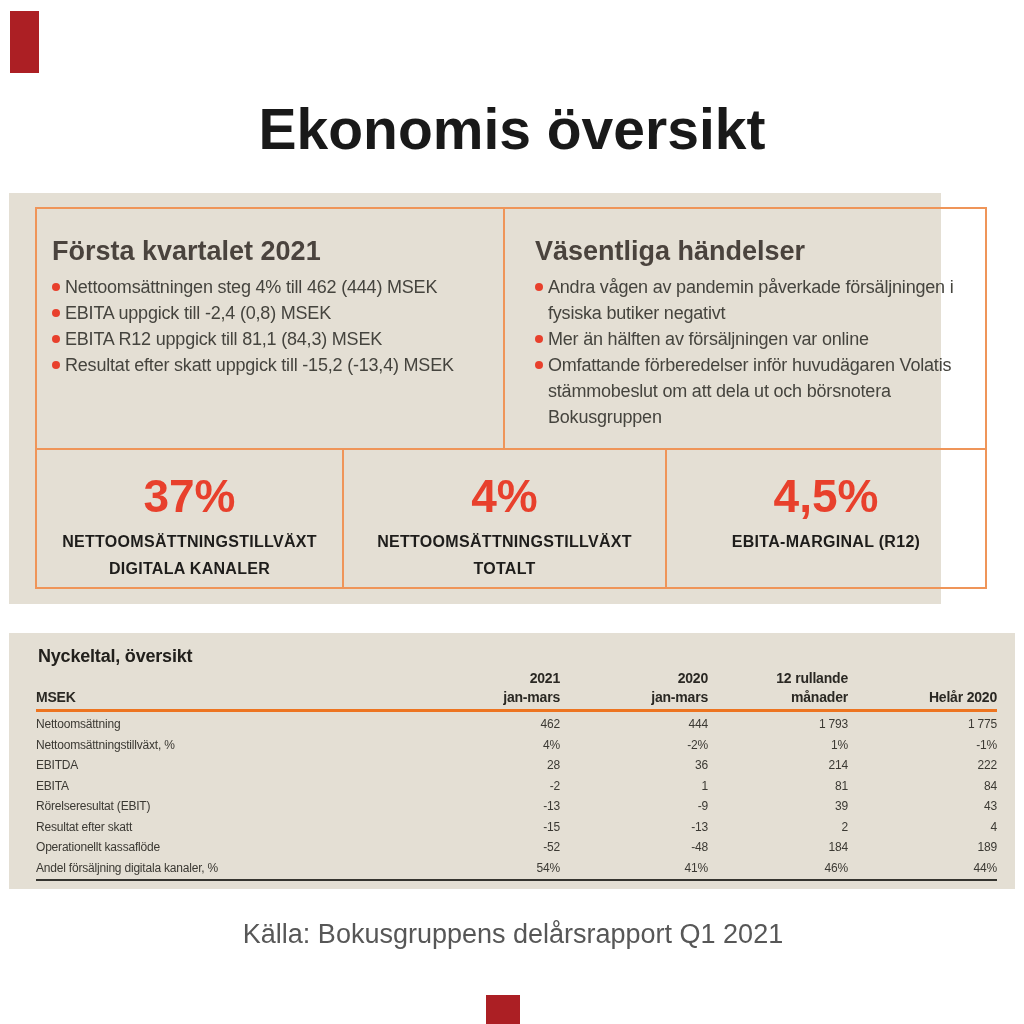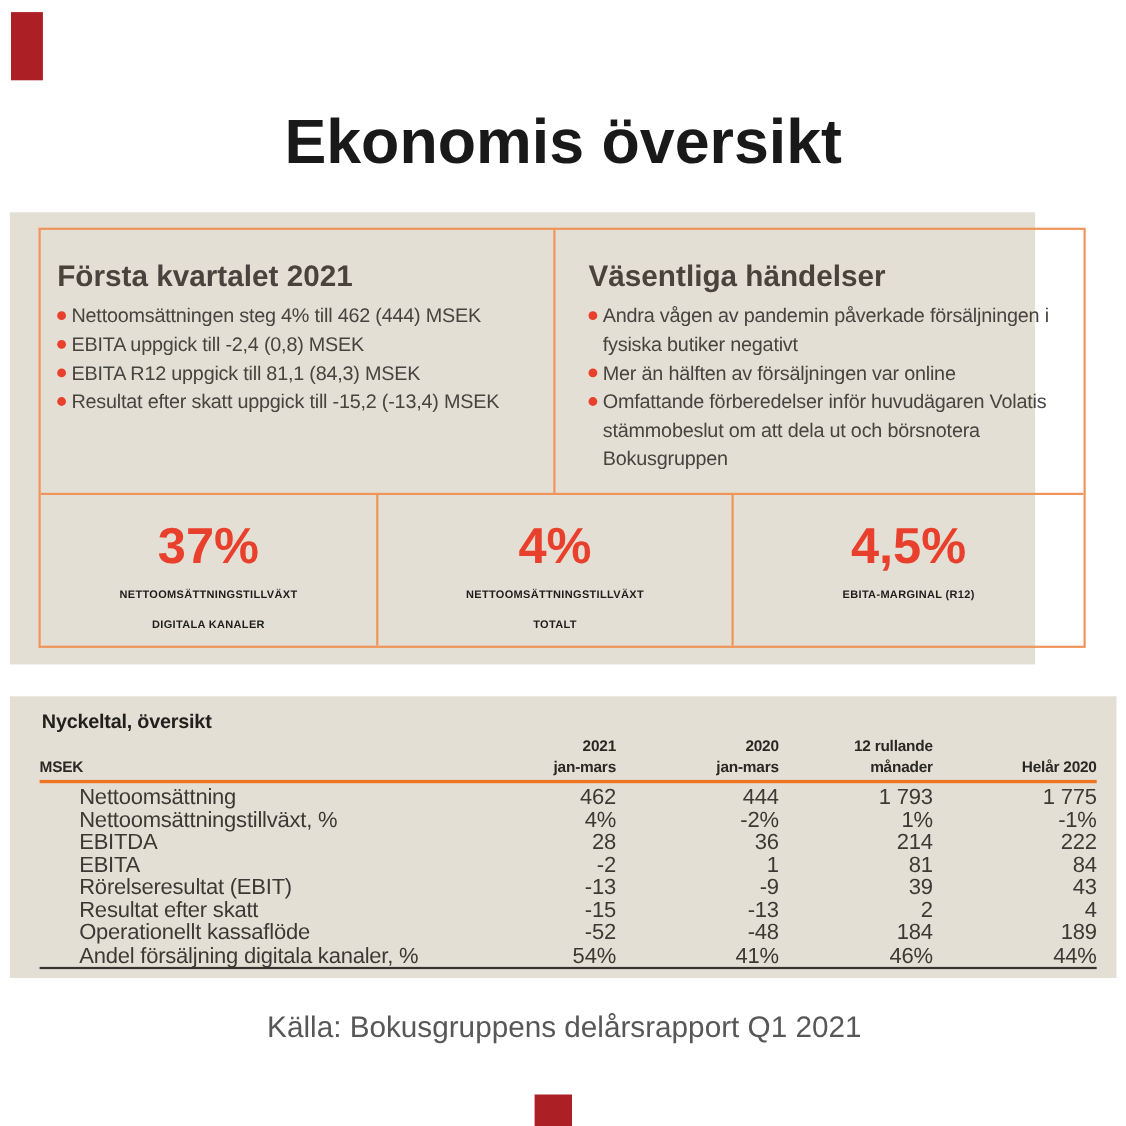--- a/index.html
+++ b/index.html
@@ -44,35 +44,35 @@
   ul.bullets .dot{position:absolute;left:0;top:9px;width:8px;height:8px;border-radius:50%;
     background:var(--accent-red);}
 
   .kpi-row{display:flex;flex:1;border-top:2px solid var(--border-orange);}
   .kpi-cell{display:flex;flex-direction:column;align-items:center;padding-top:22px;}
   .kpi-cell.k0{width:305px;}
   .kpi-cell.k1{width:323px;border-left:2px solid var(--border-orange);}
   .kpi-cell.k2{flex:1;border-left:2px solid var(--border-orange);}
   .kpi-value{font-size:46px;line-height:48px;font-weight:bold;color:var(--accent-red);}
   .kpi-label{margin-top:8px;text-align:center;}
-  .kpi-label div{font-size:10px;line-height:27px;font-weight:bold;color:var(--kpi-ink);letter-spacing:0.3px;}
+  .kpi-label div{font-size:16px;line-height:27px;font-weight:bold;color:var(--kpi-ink);letter-spacing:0.3px;}
 
   
   .panel-table{left:9px;top:633px;width:1006px;height:256px;}
   .tbl-title{position:absolute;left:29px;top:12px;margin:0;font-size:18px;line-height:22px;
     font-weight:bold;color:#22201C;letter-spacing:-0.2px;}
   .tbl{position:absolute;left:27px;top:36px;width:961px;}
   .tgrid{display:grid;grid-template-columns:330px 194px 148px 140px 149px;}
   .thead{align-items:end;}
   .th{display:flex;flex-direction:column;justify-content:flex-end;align-items:flex-end;}
   .th.first{align-items:flex-start;}
   .th div{font-size:14px;line-height:19px;font-weight:bold;color:var(--table-bold-ink);letter-spacing:-0.2px;}
   .orange-rule{height:3px;background:var(--rule-orange);margin-top:2px;}
   .trow{height:20.5px;align-items:center;}
-  .trow div{font-size:20px;color:var(--table-ink);letter-spacing:-0.2px;white-space:nowrap;margin-left:36px;}
+  .trow div{font-size:12px;color:var(--table-ink);letter-spacing:-0.2px;white-space:nowrap;}
   .trow .num{text-align:right;}
   .tbody{padding-top:2px;}
   .bottom-rule{height:2px;background:var(--dark-rule);margin-top:1px;}
 
   .footer{position:absolute;top:916px;left:0;width:100%;margin:1px;text-align:center;
     font-size:27px;line-height:34px;font-weight:300;color:var(--footer-ink);}
 </style>
 </head>
 <body>
 

